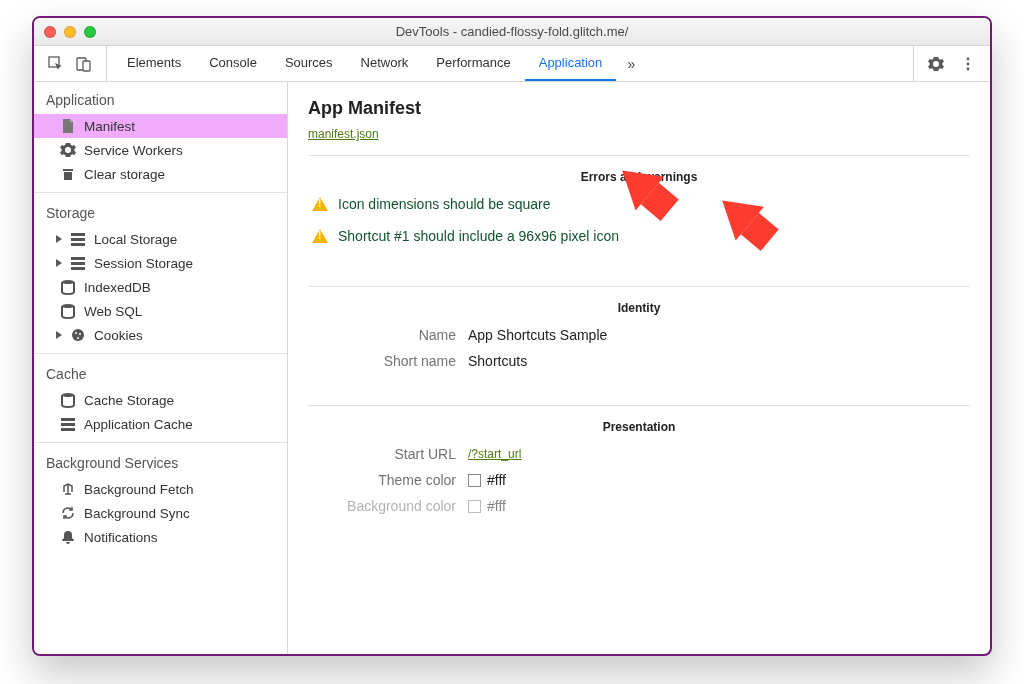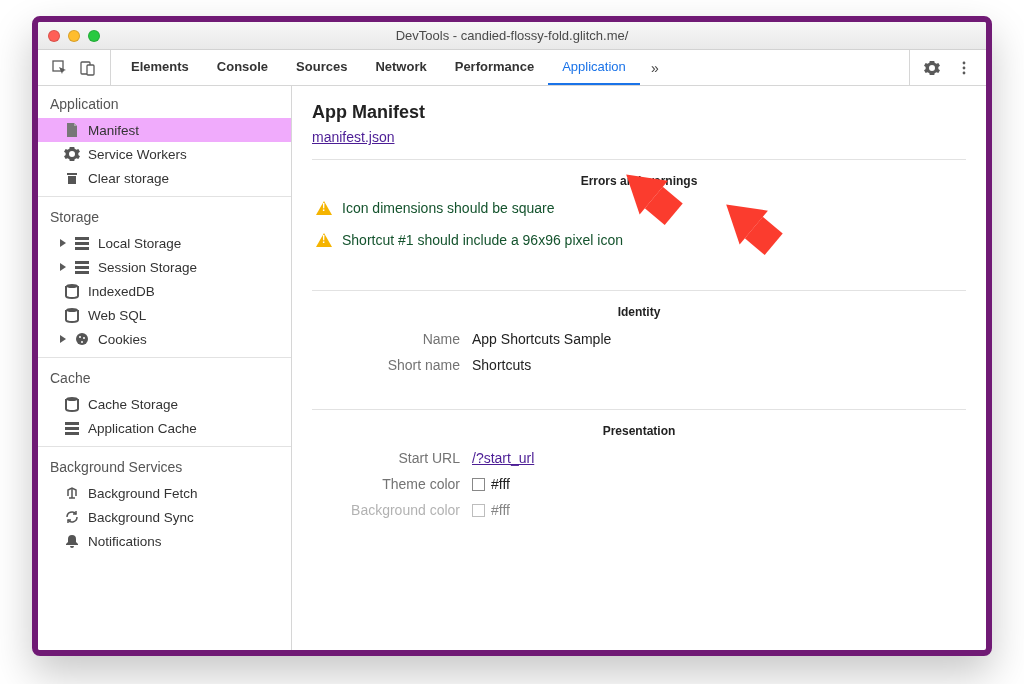--- a/index.html
+++ b/index.html
@@ -12,21 +12,21 @@
   position: relative;
   display: flex;
   justify-content: center;
   align-items: flex-start;
 }
 .window {
   width: 960px;
   height: 640px;
   margin-top: 16px;
   border-radius: 8px;
-  border: 6px solid #701a75;
+  border: 2px solid #701a75;
   box-shadow: 0 18px 40px rgba(0,0,0,0.22);
   overflow: hidden;
   background: #fff;
   display: flex;
   flex-direction: column;
 }
 .titlebar {
   height: 28px;
   background: linear-gradient(#f7f7f7,#e9e9e9);
   border-bottom: 1px solid #d2d2d2;
@@ -56,21 +56,20 @@
   border-right:1px solid #d6d6d6;
 }
 .tool-icon { width:28px; display:flex; align-items:center; justify-content:center; color:#5a5a5a;}
 .tabs { display:flex; align-items:stretch; flex:1; padding-left:6px;}
 .tab {
   padding: 0 14px;
   display:flex; align-items:center;
   color:#333;
   cursor:default;
   border-bottom: 2px solid transparent;
-  font-weight: bold;
 }
 .tab.active { color:#1a73e8; border-bottom: 2px solid #1a73e8; font-weight:400;}
 .tabs .chev { width:30px; display:flex;align-items:center;justify-content:center;color:#444;font-size:14px;}
 .tool-right { display:flex; align-items:center; padding:0 8px; gap:4px; border-left:1px solid #d6d6d6;}
 .main { flex:1; display:flex; overflow:hidden; }
 .sidebar {
   width: 254px;
   border-right: 1px solid #d6d6d6;
   overflow-y:auto;
   font-size: 13.5px;
@@ -101,21 +100,21 @@
   flex:1;
   overflow-y:auto;
   padding: 12px 20px 0 20px;
   font-size:14px;
   color:#222;
   position:relative;
 }
 .content h1 {
   font-size: 18px; font-weight:700; margin: 4px 0 6px 0;
 }
-.content .link { color:#4c1d95; text-decoration:underline; font-size:14px; cursor:pointer;}
+.content .link { color:#4d7c0f; text-decoration:underline; font-size:12px; cursor:pointer;}
 .block {
   border-top:1px solid #e2e2e2;
   padding:14px 0 12px 0;
   margin-top:14px;
 }
 .block .heading { font-weight:700; font-size:12px; margin-bottom:12px;text-align:center;}
 .warn-row { display:flex; align-items:center; gap:10px; margin: 6px 0 16px 4px; font-size:14px; color:#14532d;}
 .warn-ico {
   width:0;height:0;border-left:8px solid transparent;border-right:8px solid transparent;border-bottom:14px solid #f5b400;
   position:relative; flex:0 0 auto;

